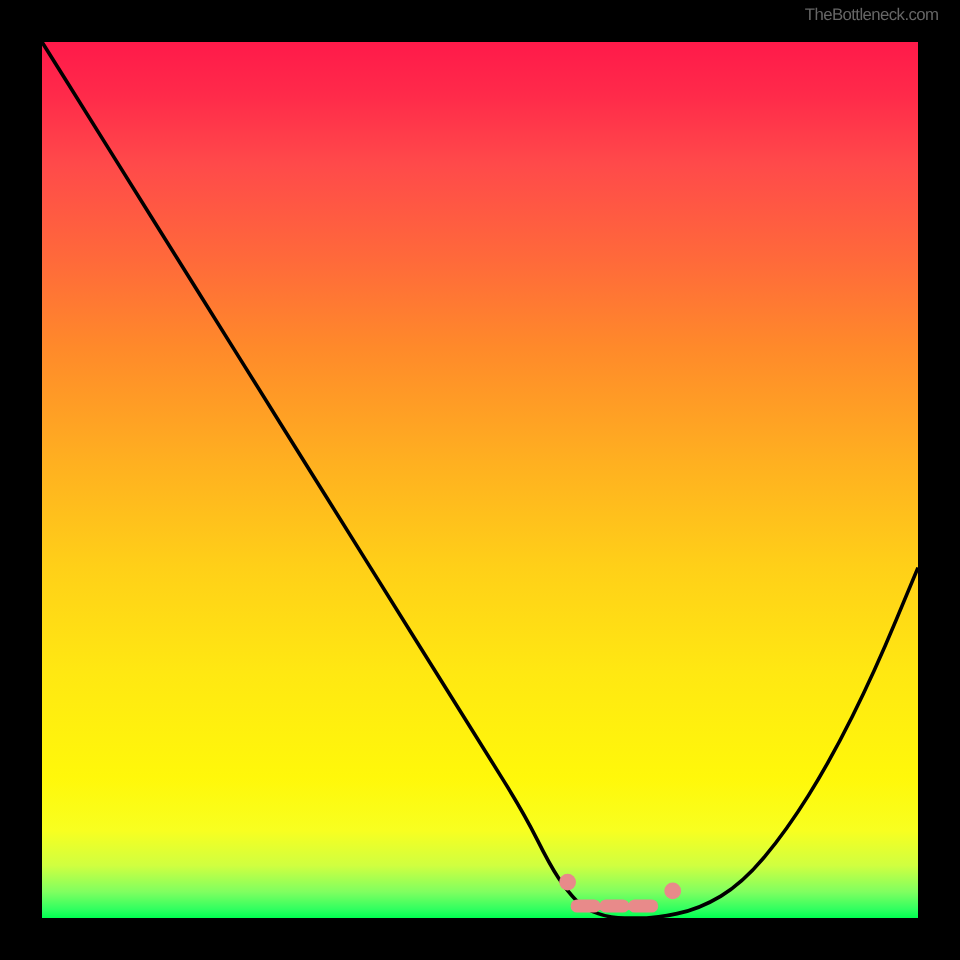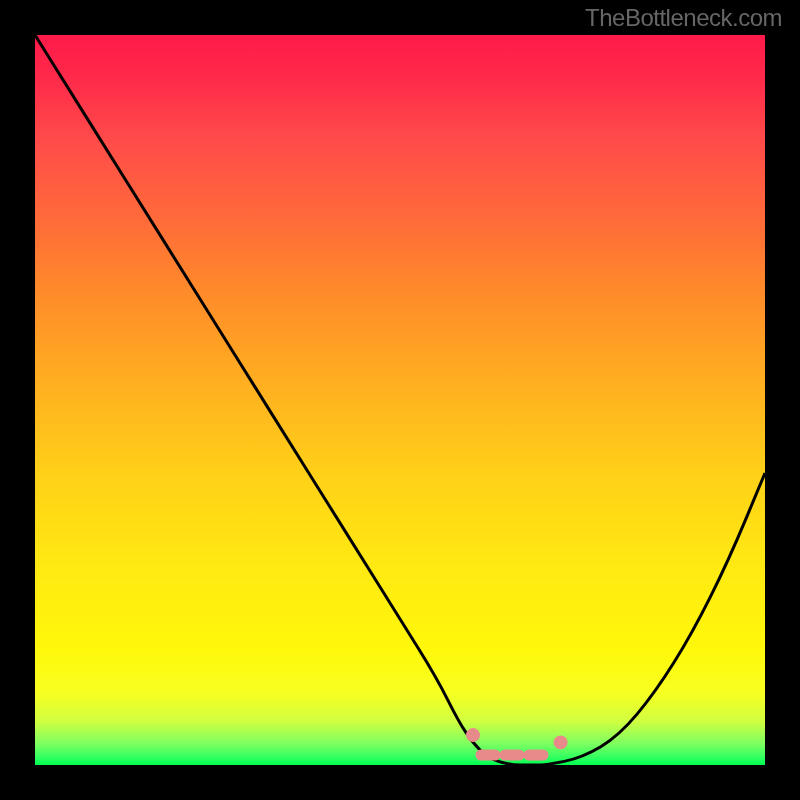--- a/index.html
+++ b/index.html
@@ -9,21 +9,21 @@
     background: #000;
     position: relative;
     font-family: Arial, sans-serif;
     overflow: hidden;
   }
   .attribution {
     position: absolute;
     top: 4px;
     right: 18px;
     color: #666;
-    font-size: 24px;
+    font-size: 14px;
     font-weight: 500;
     letter-spacing: -0.5px;
     z-index: 10;
   }
   .plot-area {
     position: absolute;
     left: 35px;
     top: 35px;
     width: 730px;
     height: 730px;

